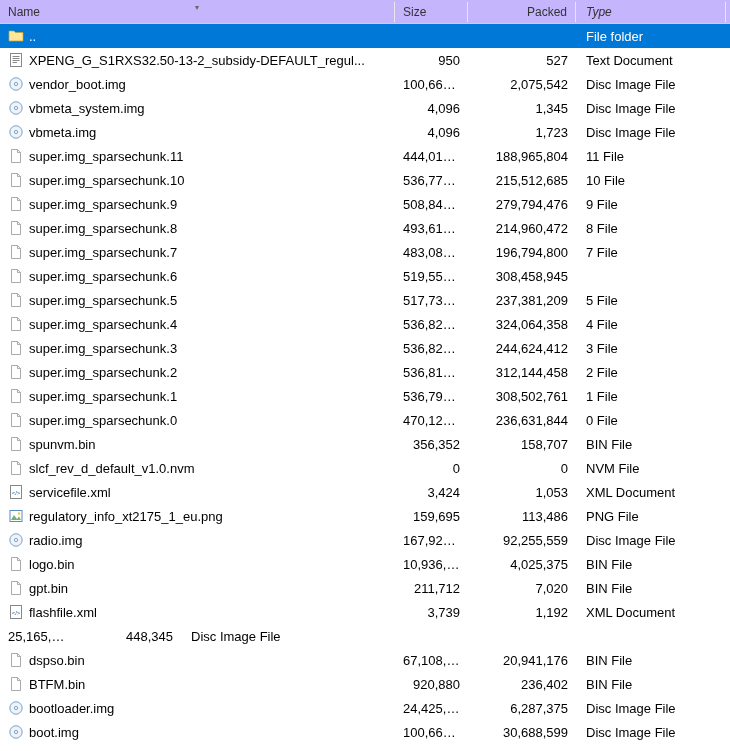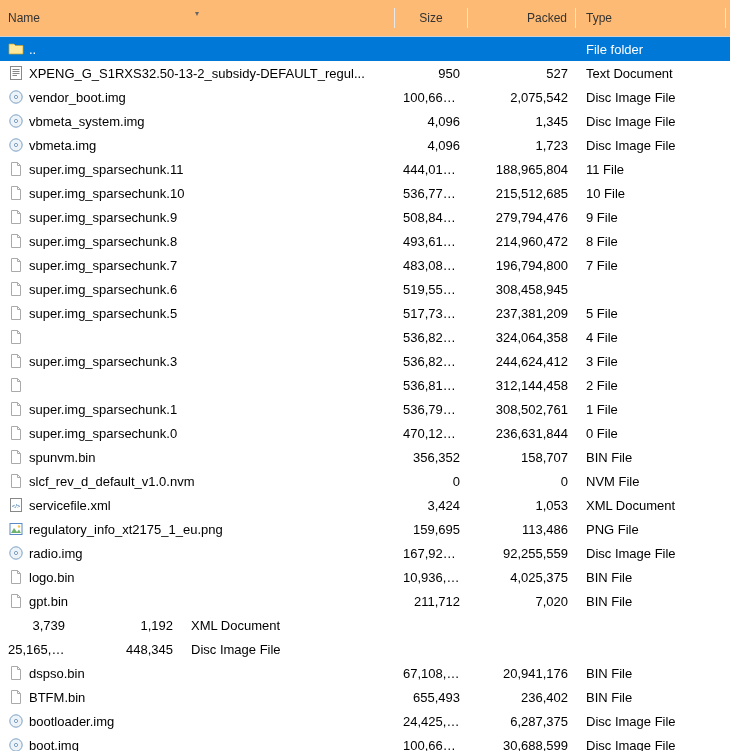--- a/index.html
+++ b/index.html
@@ -10,35 +10,35 @@
     body {
       font-family: "Segoe UI", Tahoma, sans-serif;
       font-size: 13px;
       color: #000;
       background: #fff;
       width: 730px;
     }
     .header {
       display: flex;
       border-bottom: 1px solid #d0d0d0;
-      background: #fdba74;
-      height: 37px;
+      background: #c4b5fd;
+      height: 24px;
       align-items: center;
     }
     .header-col {
       padding: 3px 8px;
       border-right: 1px solid #e8e8e8;
       position: relative;
       font-size: 12px;
       color: #333;
     }
     .col-name { width: 395px; text-align: left; }
-    .col-size { width: 73px; text-align: center; }
+    .col-size { width: 73px; text-align: left; }
     .col-packed { width: 108px; text-align: right; }
-    .col-type { width: 150px; text-align: left; padding-left: 10px; }
+    .col-type { width: 150px; text-align: left; padding-left: 10px; font-style: italic; }
     .sort-indicator {
       position: absolute;
       left: 50%;
       top: 1px;
       transform: translateX(-50%);
       font-size: 8px;
       color: #666;
     }
     .row {
       display: flex;
@@ -264,20 +264,21 @@
       <div class="cell cell-type">5 File</div>
     </div>
     <div class="row">
       <div class="cell cell-name">
         <span class="icon">
           <svg viewBox="0 0 16 16">
             <path d="M3.5 1.5 h6 l3 3 v10 h-9 z" fill="#fff" stroke="#aaa"></path>
             <path d="M9.5 1.5 v3 h3" fill="none" stroke="#aaa"></path>
           </svg>
         </span>
+        <span class="filename">super.img_sparsechunk.4</span>
       </div>
       <div class="cell cell-size">536,826,140</div>
       <div class="cell cell-packed">324,064,358</div>
       <div class="cell cell-type">4 File</div>
     </div>
     <div class="row">
       <div class="cell cell-name">
         <span class="icon">
           <svg viewBox="0 0 16 16">
             <path d="M3.5 1.5 h6 l3 3 v10 h-9 z" fill="#fff" stroke="#aaa"></path>
@@ -291,20 +292,21 @@
       <div class="cell cell-type">3 File</div>
     </div>
     <div class="row">
       <div class="cell cell-name">
         <span class="icon">
           <svg viewBox="0 0 16 16">
             <path d="M3.5 1.5 h6 l3 3 v10 h-9 z" fill="#fff" stroke="#aaa"></path>
             <path d="M9.5 1.5 v3 h3" fill="none" stroke="#aaa"></path>
           </svg>
         </span>
+        <span class="filename">super.img_sparsechunk.2</span>
       </div>
       <div class="cell cell-size">536,817,948</div>
       <div class="cell cell-packed">312,144,458</div>
       <div class="cell cell-type">2 File</div>
     </div>
     <div class="row">
       <div class="cell cell-name">
         <span class="icon">
           <svg viewBox="0 0 16 16">
             <path d="M3.5 1.5 h6 l3 3 v10 h-9 z" fill="#fff" stroke="#aaa"></path>
@@ -424,20 +426,29 @@
             <path d="M9.5 1.5 v3 h3" fill="none" stroke="#aaa"></path>
           </svg>
         </span>
         <span class="filename">gpt.bin</span>
       </div>
       <div class="cell cell-size">211,712</div>
       <div class="cell cell-packed">7,020</div>
       <div class="cell cell-type">BIN File</div>
     </div>
     <div class="row">
+      <div class="cell cell-name">
+        <span class="icon">
+          <svg viewBox="0 0 16 16">
+            <rect x="2.5" y="1.5" width="11" height="13" fill="#fff" stroke="#888"></rect>
+            <text x="8" y="11" font-size="6" text-anchor="middle" fill="#2a6aa8">&lt;/&gt;</text>
+          </svg>
+        </span>
+        <span class="filename">flashfile.xml</span>
+      </div>
       <div class="cell cell-size">3,739</div>
       <div class="cell cell-packed">1,192</div>
       <div class="cell cell-type">XML Document</div>
     </div>
     <div class="row">
       <div class="cell cell-size">25,165,824</div>
       <div class="cell cell-packed">448,345</div>
       <div class="cell cell-type">Disc Image File</div>
     </div>
     <div class="row">
@@ -457,21 +468,21 @@
     <div class="row">
       <div class="cell cell-name">
         <span class="icon">
           <svg viewBox="0 0 16 16">
             <path d="M3.5 1.5 h6 l3 3 v10 h-9 z" fill="#fff" stroke="#aaa"></path>
             <path d="M9.5 1.5 v3 h3" fill="none" stroke="#aaa"></path>
           </svg>
         </span>
         <span class="filename">BTFM.bin</span>
       </div>
-      <div class="cell cell-size">655,493</div>
+      <div class="cell cell-size">920,880</div>
       <div class="cell cell-packed">236,402</div>
       <div class="cell cell-type">BIN File</div>
     </div>
     <div class="row">
       <div class="cell cell-name">
         <span class="icon">
           <svg viewBox="0 0 16 16">
             <circle cx="8" cy="8" r="6.2" fill="#eef3f7" stroke="#7aa0c4"></circle>
             <circle cx="8" cy="8" r="1.6" fill="#fff" stroke="#7aa0c4"></circle>
           </svg>

